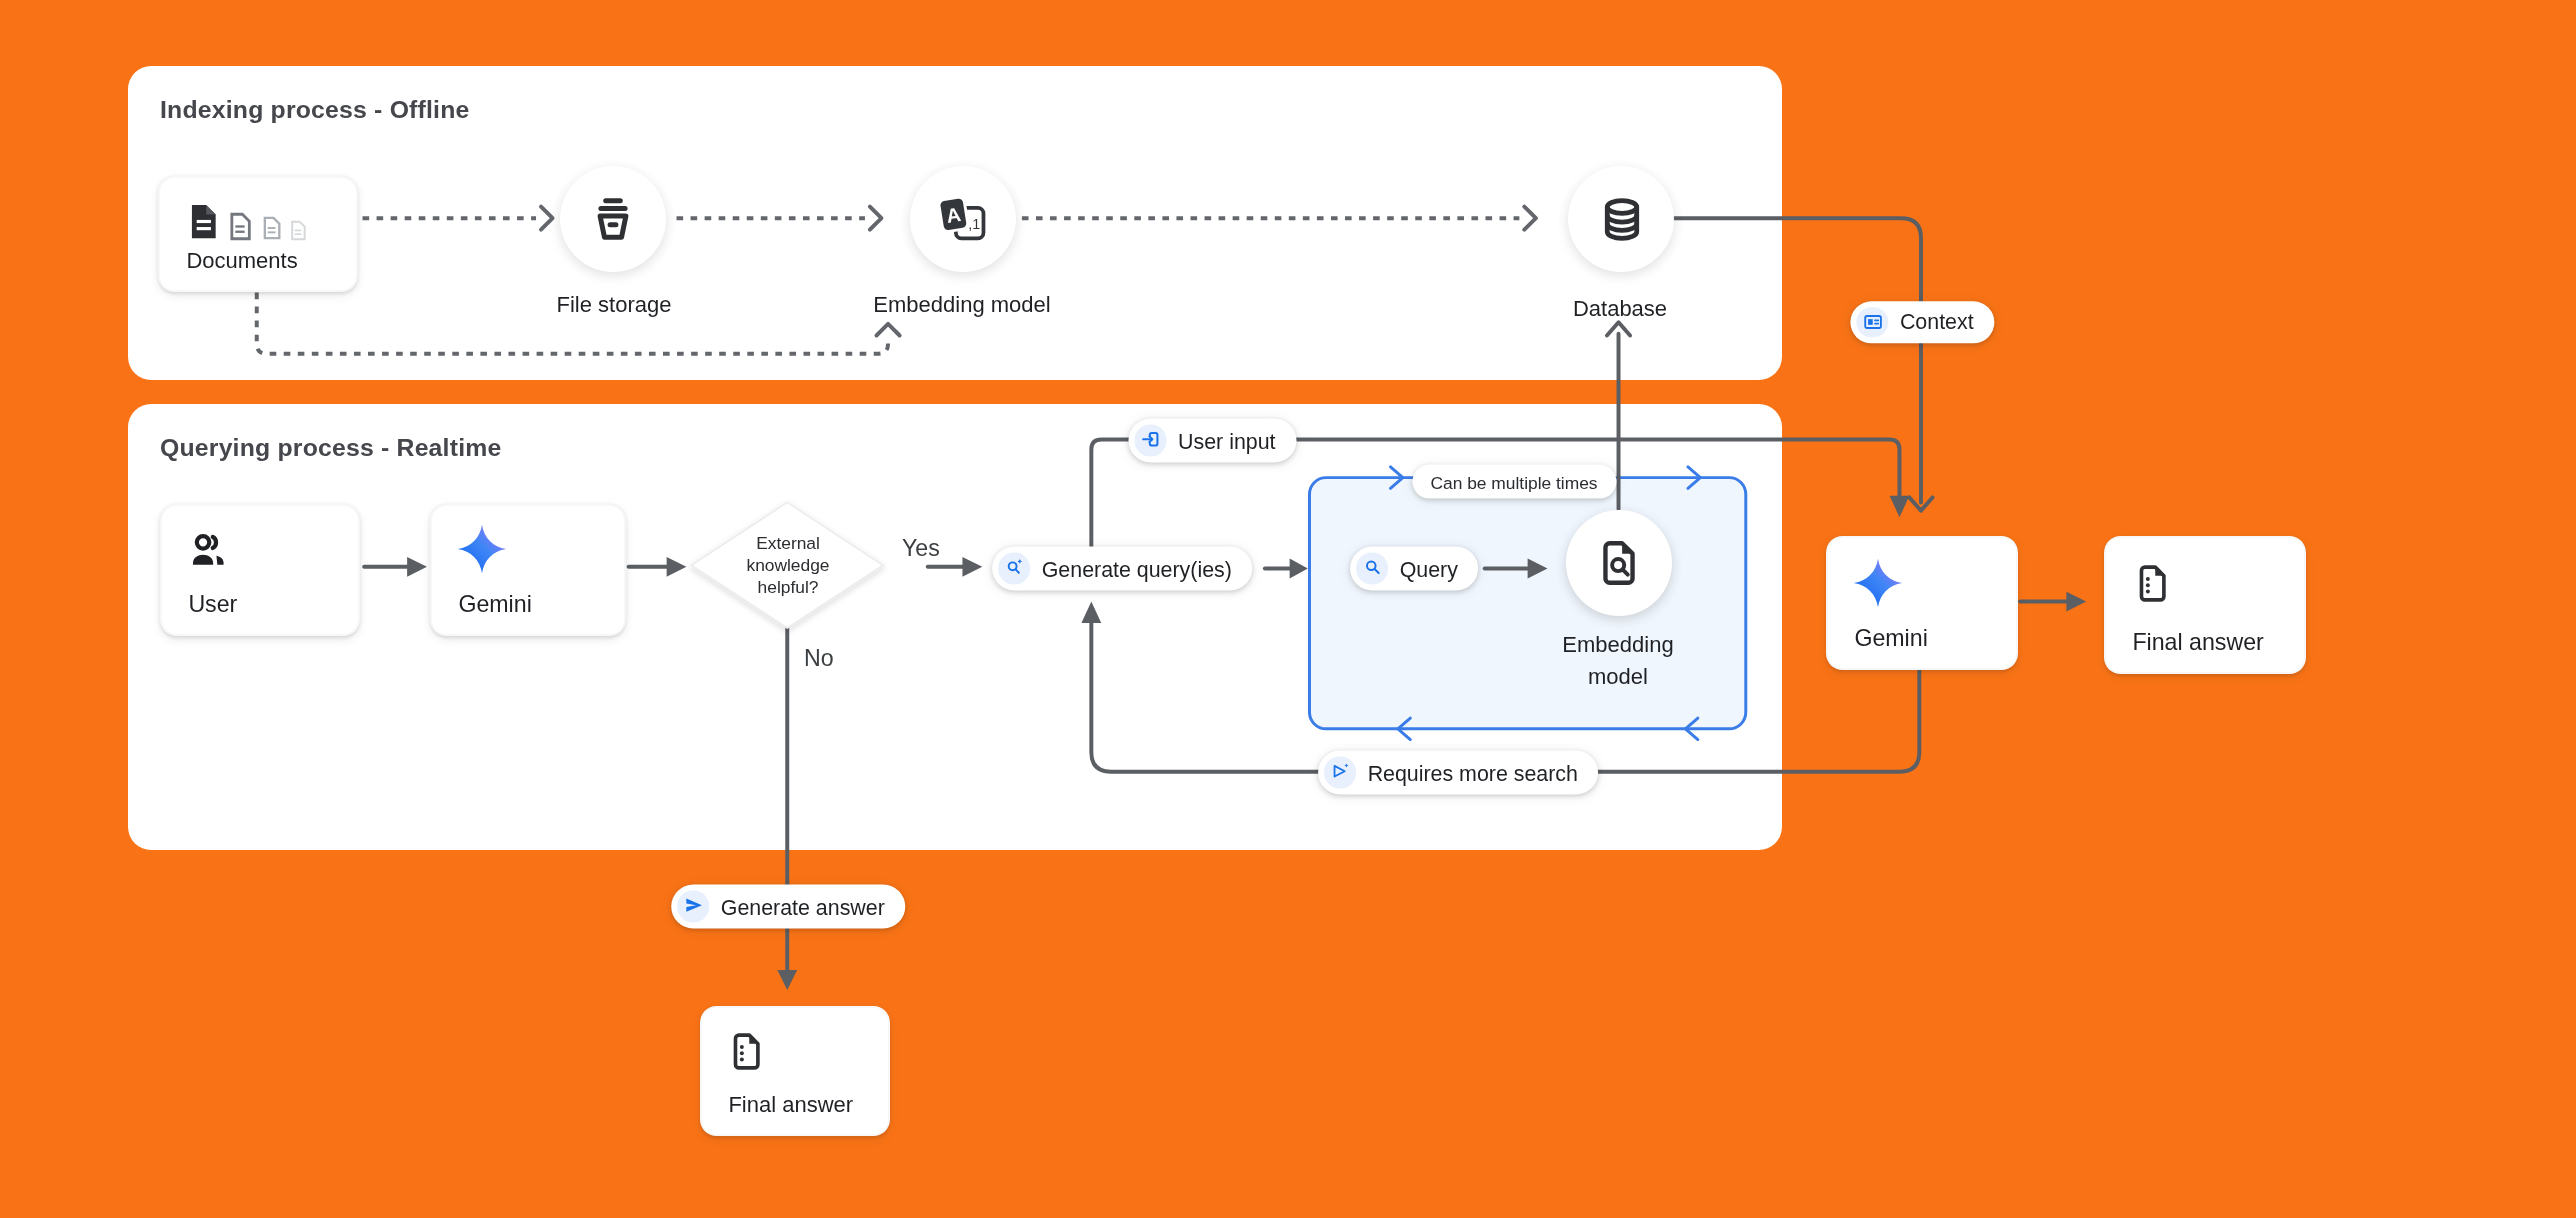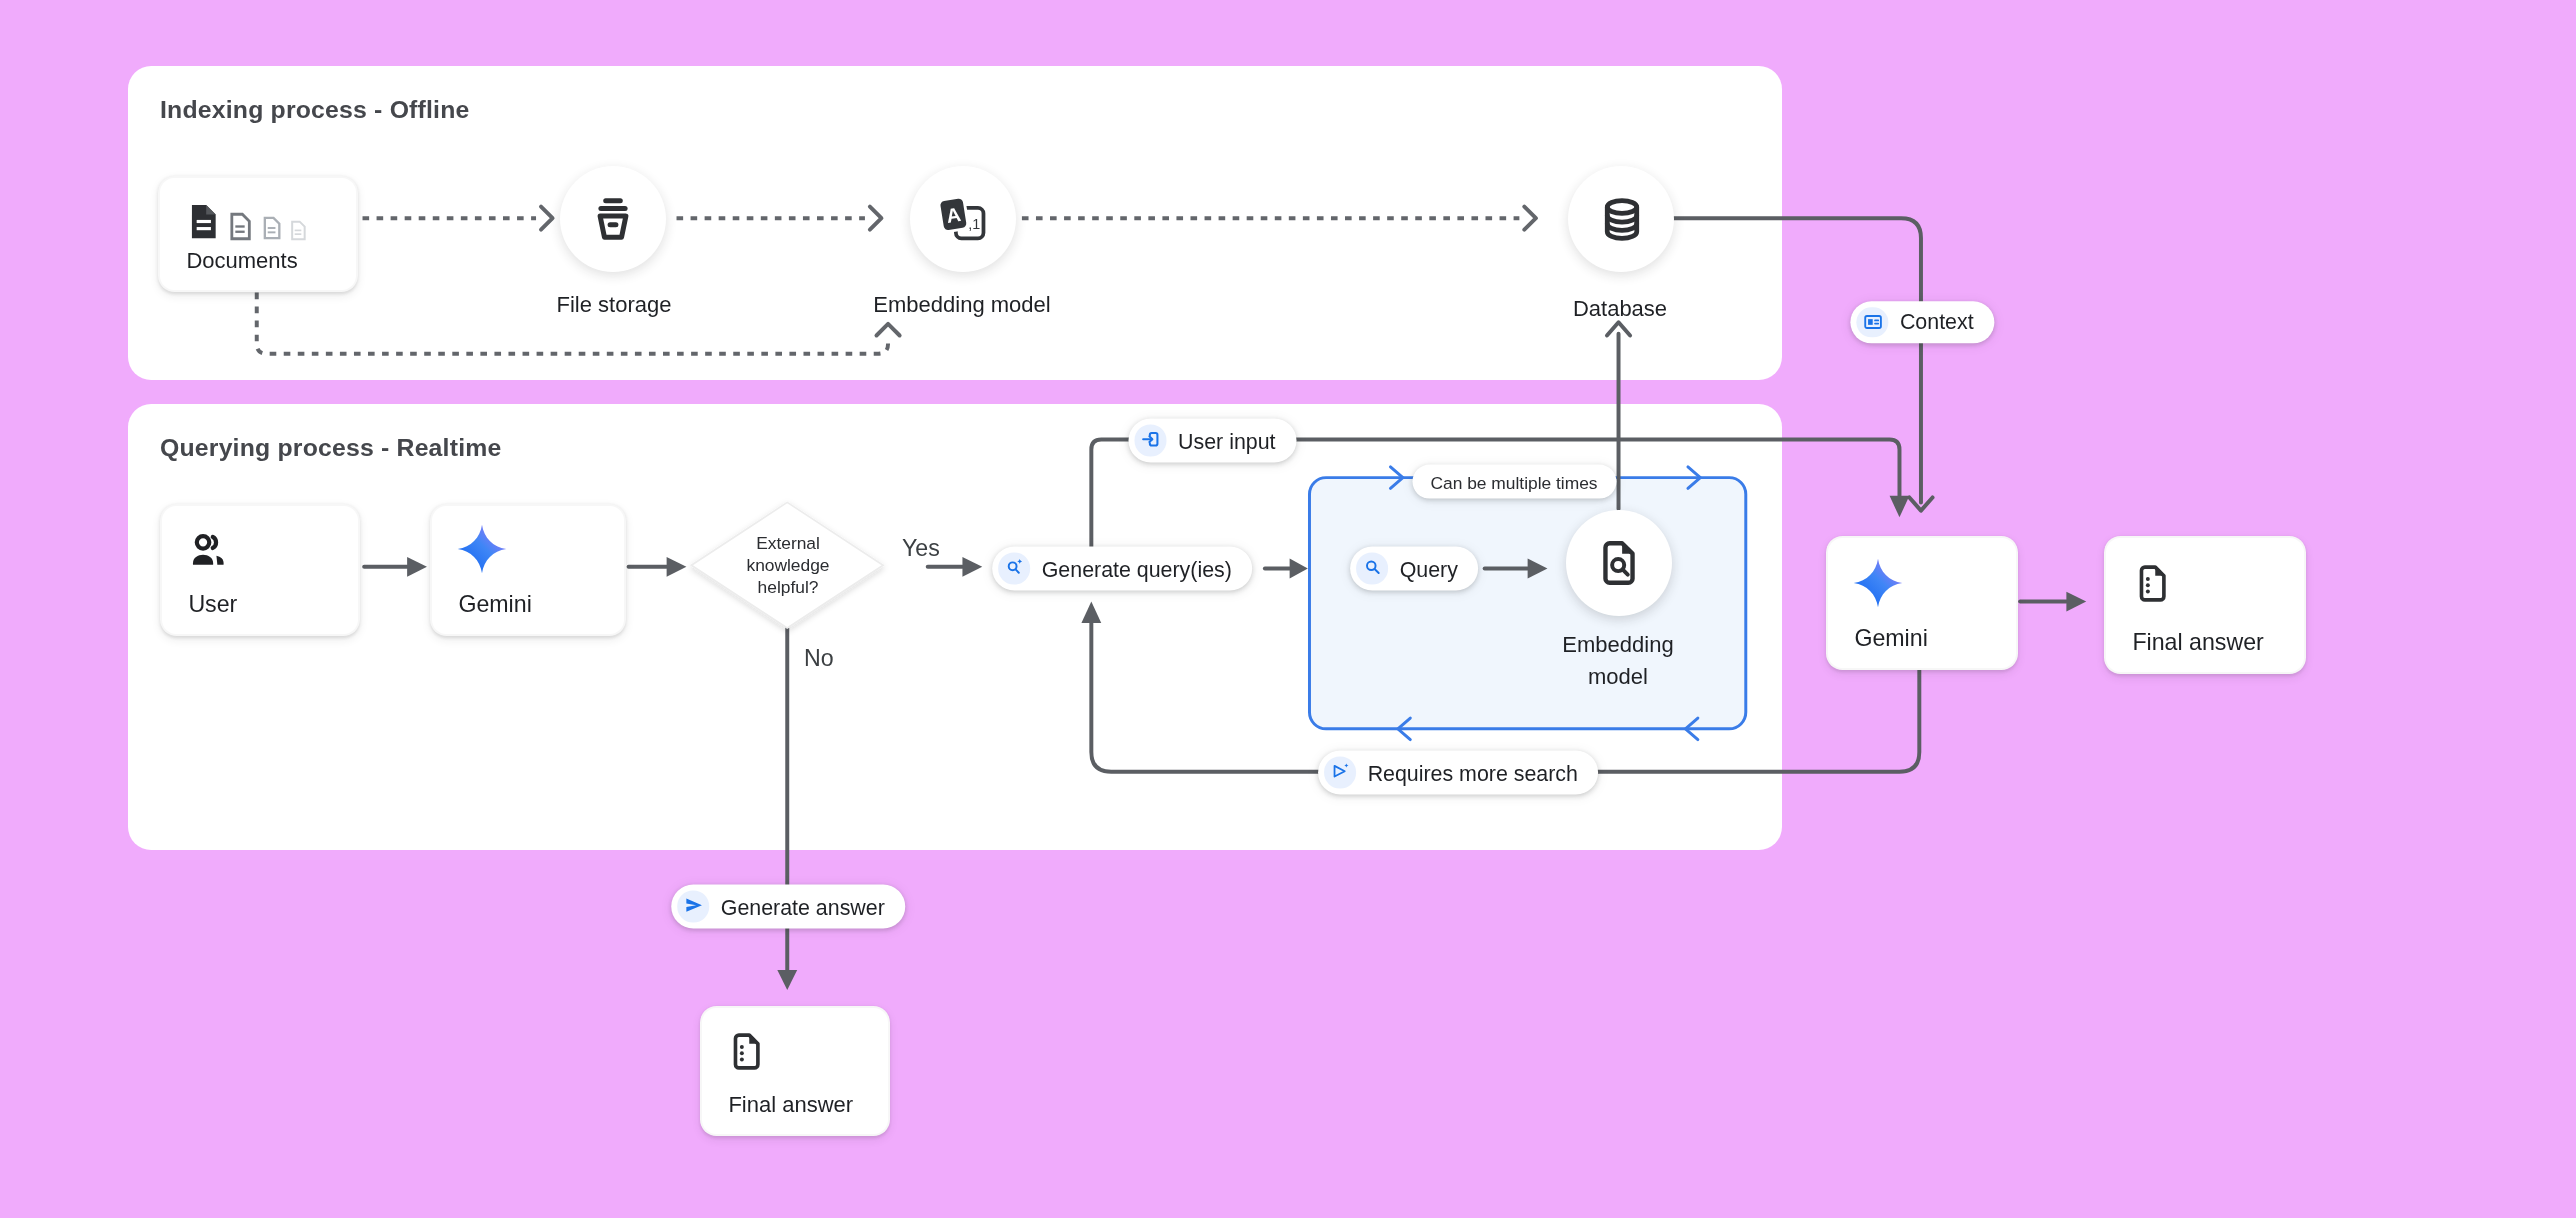--- a/index.html
+++ b/index.html
@@ -1,16 +1,16 @@
 <!DOCTYPE html>
 <html style="font-size:13.2px"><head>
 <meta charset="utf-8">
 <style>
   html,body{margin:0;padding:0;}
-  #stage{width:2576px;height:1219px;background:#f0abfc;overflow:hidden;position:relative;
+  #stage{width:2576px;height:1219px;background:#f97316;overflow:hidden;position:relative;
          font-family:"Liberation Sans", sans-serif;}
   #canvas{width:1288px;height:609px;position:absolute;left:0;top:0;
           transform:scale(2);transform-origin:0 0;}
   .panel{position:absolute;background:#ffffff;border-radius:11.6px;}
   .panel-title{position:absolute;font-size:12.4px;font-weight:bold;color:#45474c;letter-spacing:0.1px;}
   svg.layer{position:absolute;left:0;top:0;pointer-events:none;}
   .card{position:absolute;background:#fff;border-radius:8.3px;
         box-shadow:0 0.8px 1.7px rgba(32,33,36,.12),0 1.7px 5px rgba(32,33,36,.08);
         border:0.8px solid rgba(0,0,0,.03);}
   .card .lbl{position:absolute;left:13.2px;bottom:9px;font-size:11.6px;color:#1f2125;white-space:nowrap;}

